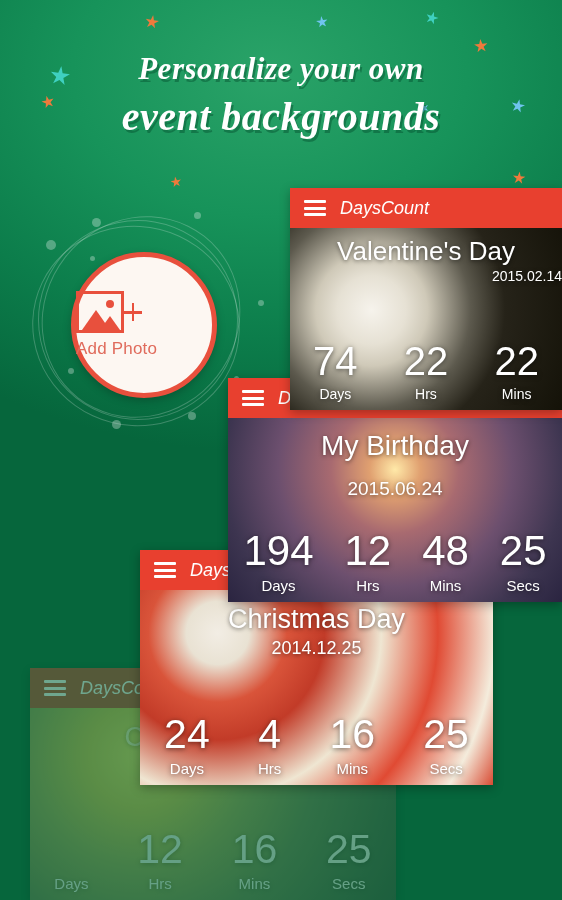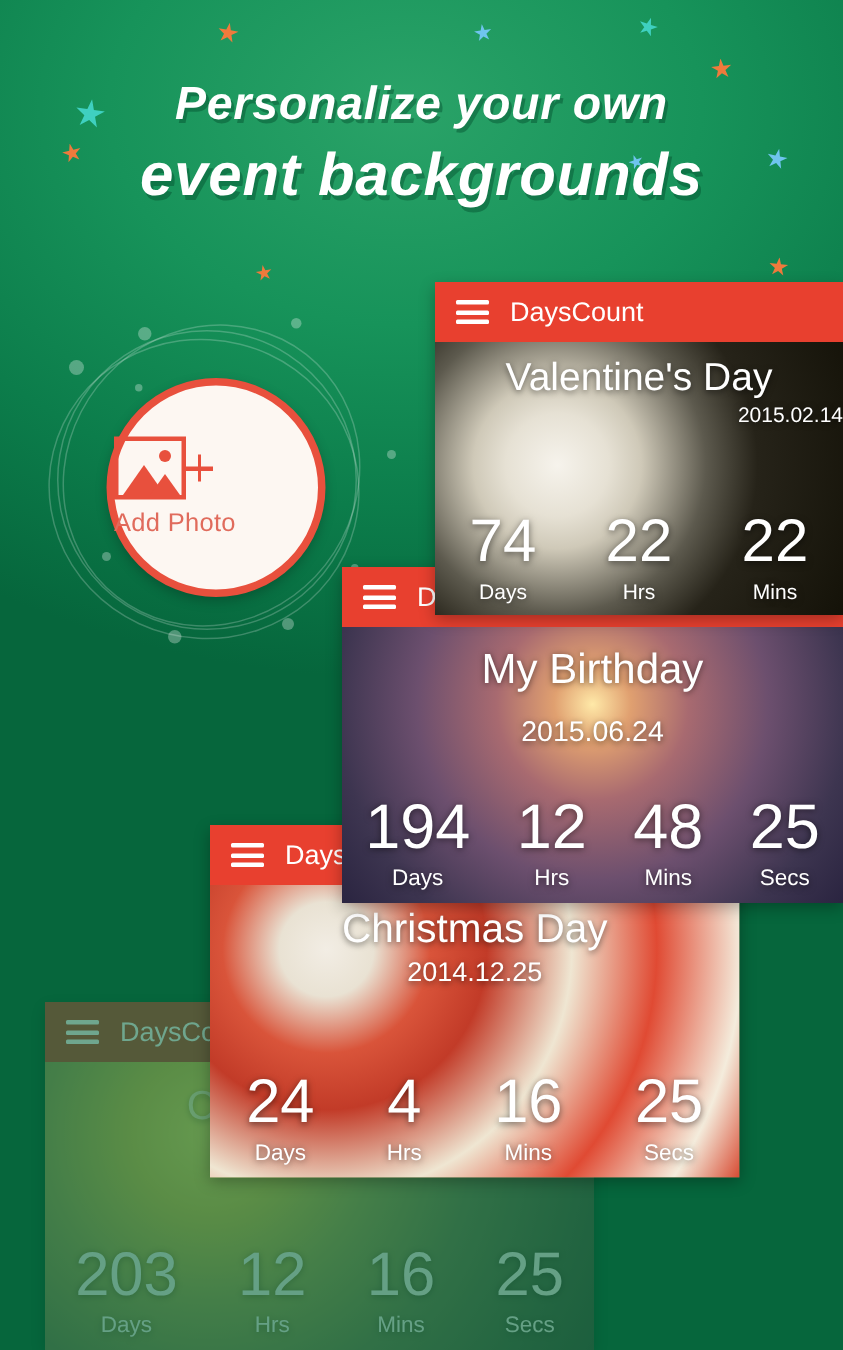--- a/index.html
+++ b/index.html
@@ -22,21 +22,21 @@
   .star i{
     display:block;position:absolute;left:0;top:0;
     transform:translate(-50%,-50%);
     clip-path:polygon(50% 0%,61% 35%,98% 35%,68% 57%,79% 91%,50% 70%,21% 91%,32% 57%,2% 35%,39% 35%);
   }
 
   
   .headline{
     position:absolute;left:0;right:0;top:50px;
     text-align:center;
-    font-family:Liberation Sans, sans-serif;
+    font-family:Liberation Serif, serif;
     color:#ffffff;
     font-style:italic;
     font-weight:bold;
     text-shadow:2px 3px 0 rgba(0,70,40,.40);
     letter-spacing:.5px;
     pointer-events:none;
   }
   .headline .l1{display:block;font-size:31px;line-height:38px;}
   .headline .l2{display:block;font-size:40px;line-height:50px;margin-top:4px;}
 
@@ -84,21 +84,21 @@
   .addphoto-label{color:#e06b5c;font-size:17px;letter-spacing:.2px;}
 
   
   .card{position:absolute;overflow:hidden;box-shadow:0 3px 10px rgba(0,0,0,.30);}
   .actionbar{
     height:40px;display:flex;align-items:center;
     background:#e8402f;padding-left:14px;
   }
   .hamburger{width:22px;height:16px;display:flex;flex-direction:column;justify-content:space-between;margin-right:14px;flex:0 0 auto;}
   .hamburger span{display:block;height:3px;background:#fff;border-radius:1px;}
-  .appname{color:#fff;font-size:18px;white-space:nowrap;}
+  .appname{color:#fff;font-size:18px;white-space:nowrap;font-style:italic;}
   .photo{position:relative;width:100%;}
   .photo .evtitle{
     position:absolute;left:0;right:0;text-align:center;color:#fff;
     text-shadow:0 1px 4px rgba(0,0,0,.55);white-space:nowrap;
   }
   .photo .evdate{
     position:absolute;left:0;right:0;text-align:center;color:#fff;
     text-shadow:0 1px 4px rgba(0,0,0,.55);white-space:nowrap;
   }
   .counters{
@@ -238,21 +238,20 @@
           <span></span>
           <span></span>
         </div>
       <div class="appname">DaysCount</div>
     </div>
     <div class="photo">
       <div class="evtitle">Christmas Day</div>
       <div class="evdate"></div>
       <div class="counters">
         <div class="cu">
-          <span class="num">203</span>
           <span class="lbl">Days</span>
         </div>
         <div class="cu">
           <span class="num">12</span>
           <span class="lbl">Hrs</span>
         </div>
         <div class="cu">
           <span class="num">16</span>
           <span class="lbl">Mins</span>
         </div>

